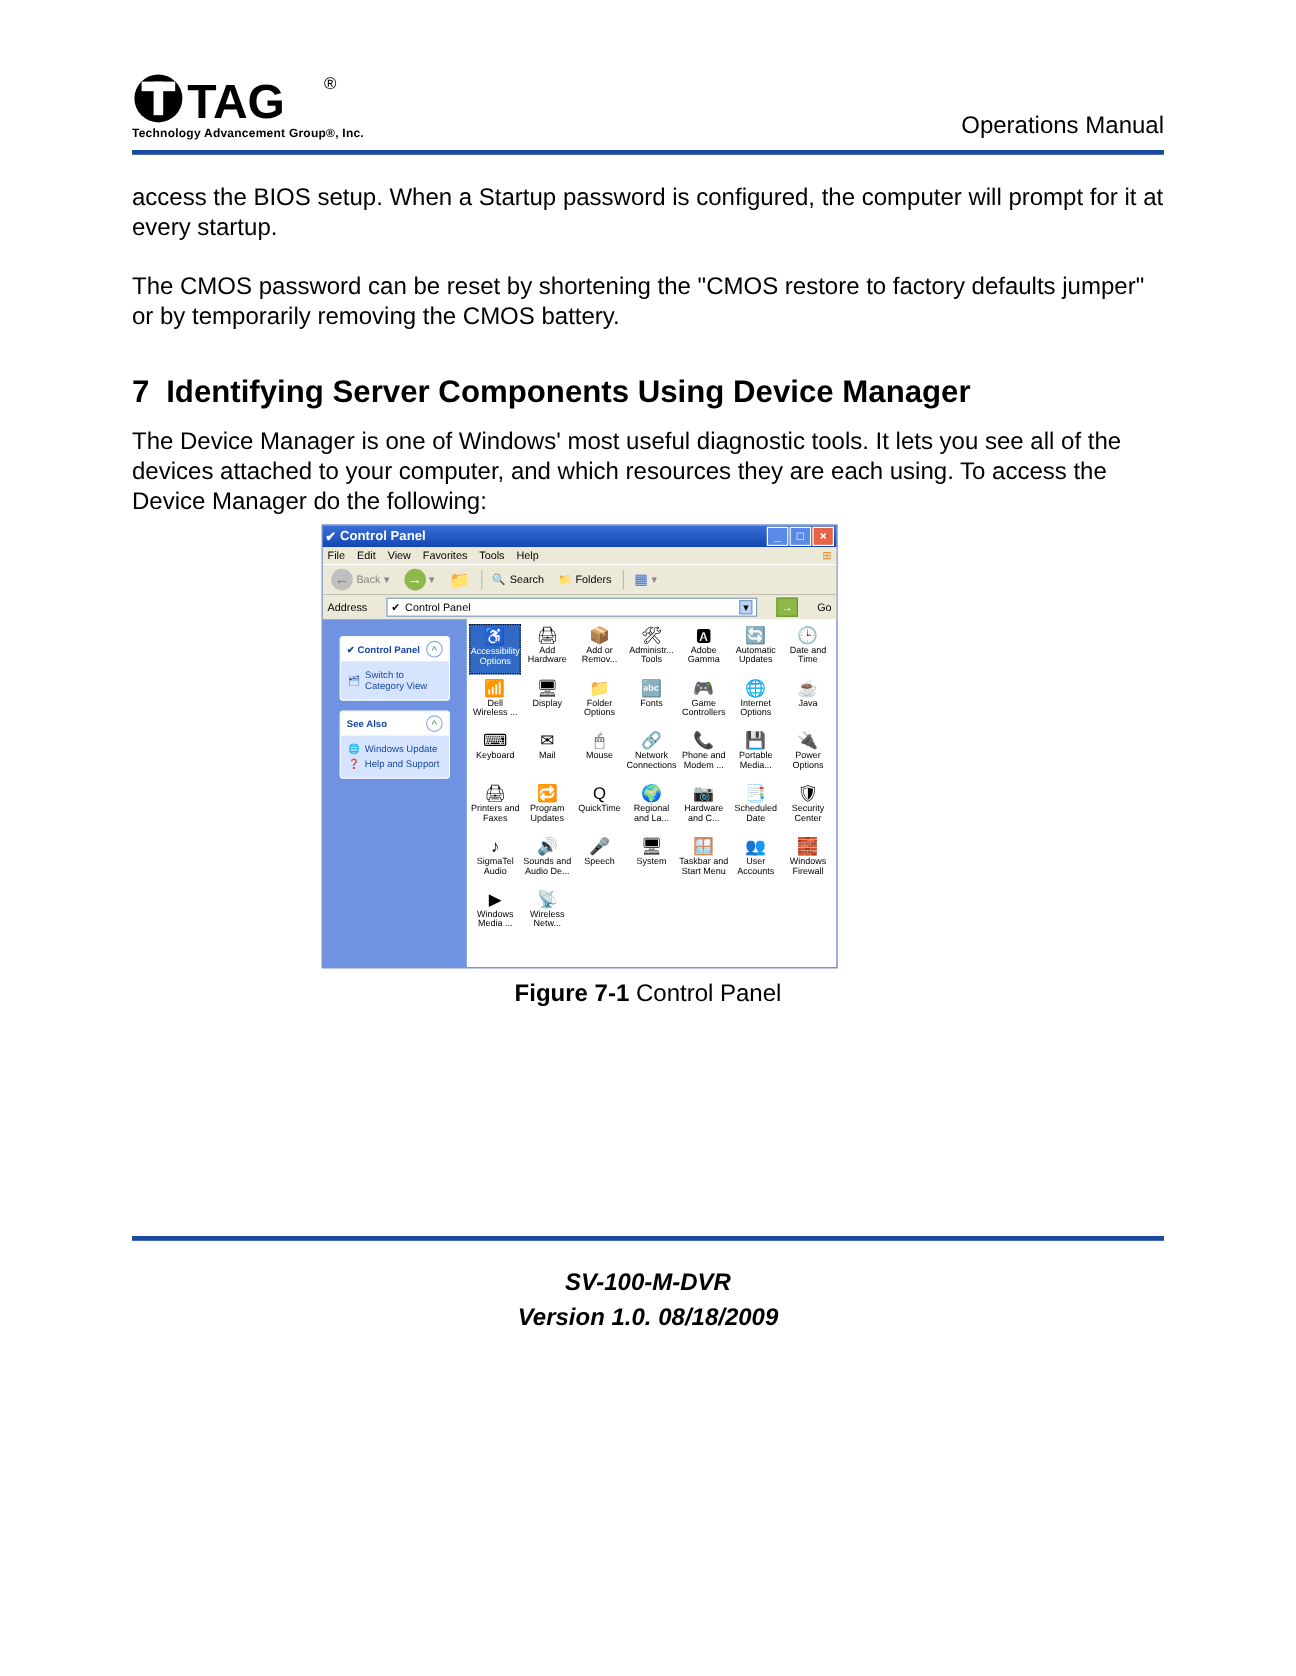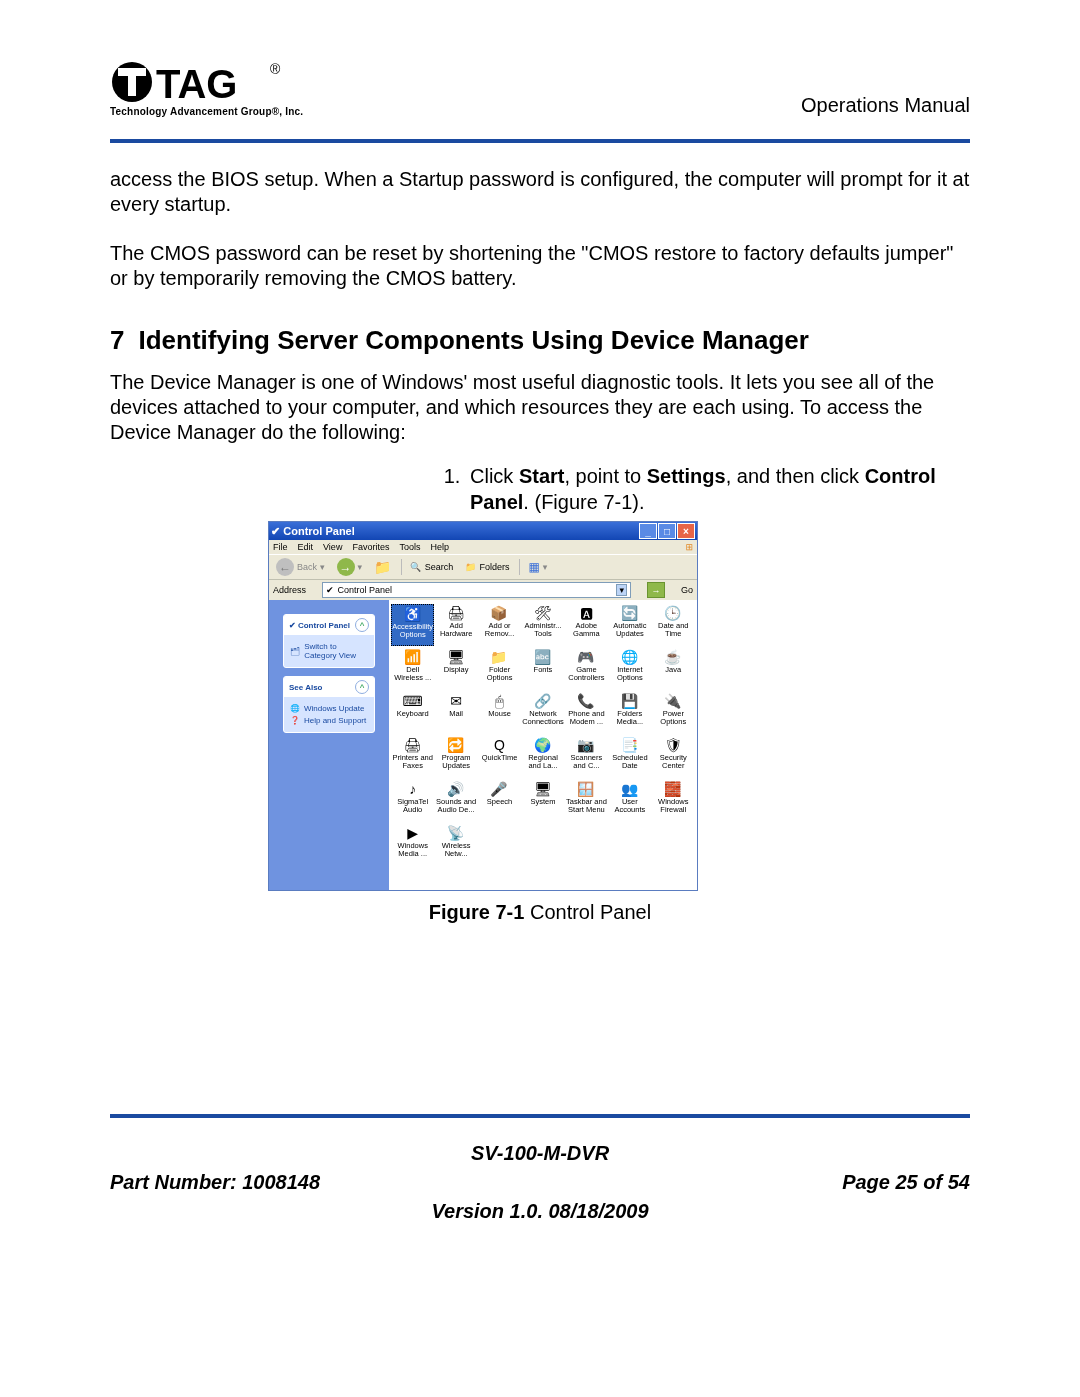--- a/index.html
+++ b/index.html
@@ -15,21 +15,21 @@
     box-sizing: border-box;
     padding: 60px 110px 40px 110px;
     position: relative;
     min-height: 1397px;
   }
   .header-row {
     display: flex;
     justify-content: space-between;
     align-items: flex-end;
     border-bottom: 4px solid #1a4aa0;
-    padding-bottom: 22px;
+    padding-bottom: 8px;
   }
   .logo-wrap {
     display: flex;
     flex-direction: column;
     align-items: flex-start;
   }
   .logo-svg {
     width: 200px; height: 48px;
   }
   .logo-sub {
@@ -244,25 +244,20 @@
   </div>
 
   <h2 class="section">
     <span class="section-num">7</span><span>Identifying Server Components Using Device Manager</span>
   </h2>
 
   <div class="body-text">
     <p class="para" style="margin-top:14px">The Device Manager is one of Windows' most useful diagnostic tools. It lets you see all of the devices attached to your computer, and which resources they are each using. To access the Device Manager do the following:</p>
   </div>
 
-  <ol class="steps">
-    <li>
-      <span>Click </span><span class="bold">Start</span><span>, point to </span><span class="bold">Settings</span><span>, and then click </span><span class="bold">Control Panel</span><span>. (Figure 7-1).</span>
-    </li>
-  </ol>
 
   <div class="screenshot">
     <div class="ss-title">
       <span class="mini-icon">✔</span>&nbsp;
       <span>Control Panel</span>
       <span class="spacer"></span>
       <span class="winbtn">_</span>
       <span class="winbtn">□</span>
       <span class="winbtn close">×</span>
     </div>
@@ -409,21 +404,21 @@
           <div class="cp-item">
             <span class="ic mini-icon">🔗</span>
             <span>Network Connections</span>
           </div>
           <div class="cp-item">
             <span class="ic mini-icon">📞</span>
             <span>Phone and Modem ...</span>
           </div>
           <div class="cp-item">
             <span class="ic mini-icon">💾</span>
-            <span>Folders Media...</span>
+            <span>Portable Media...</span>
           </div>
           <div class="cp-item">
             <span class="ic mini-icon">🔌</span>
             <span>Power Options</span>
           </div>
           <div class="cp-item">
             <span class="ic mini-icon">🖨</span>
             <span>Printers and Faxes</span>
           </div>
           <div class="cp-item">
@@ -433,21 +428,21 @@
           <div class="cp-item">
             <span class="ic mini-icon">Q</span>
             <span>QuickTime</span>
           </div>
           <div class="cp-item">
             <span class="ic mini-icon">🌍</span>
             <span>Regional and La...</span>
           </div>
           <div class="cp-item">
             <span class="ic mini-icon">📷</span>
-            <span>Scanners and C...</span>
+            <span>Hardware and C...</span>
           </div>
           <div class="cp-item">
             <span class="ic mini-icon">📑</span>
             <span>Scheduled Date</span>
           </div>
           <div class="cp-item">
             <span class="ic mini-icon">🛡</span>
             <span>Security Center</span>
           </div>
           <div class="cp-item">
@@ -495,24 +490,19 @@
   </p>
 
   <div class="footer-rule"></div>
   <div class="footer">
     <div class="row">
       <span></span>
       <span class="center">SV-100-M-DVR</span>
       <span></span>
     </div>
     <div class="row">
-      <span class="bold">Part Number: 1008148</span>
-      <span></span>
-      <span class="bold">Page 25 of 54</span>
-    </div>
-    <div class="row">
       <span></span>
       <span class="center">Version 1.0. 08/18/2009</span>
       <span></span>
     </div>
   </div>
 
 </div>
 
 </body></html>

